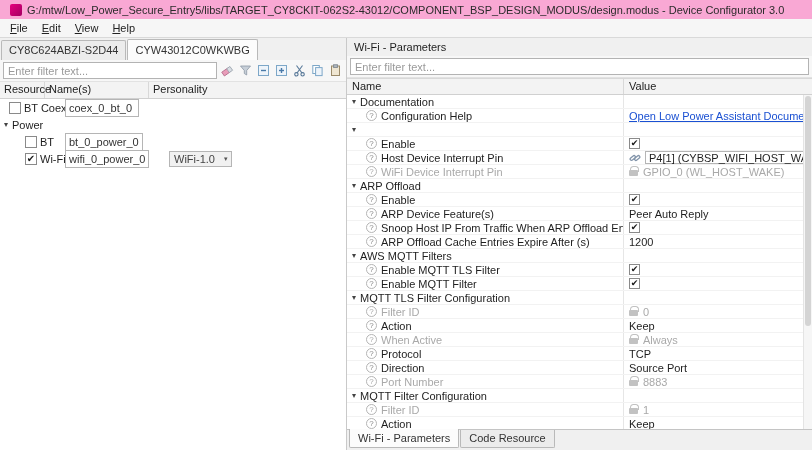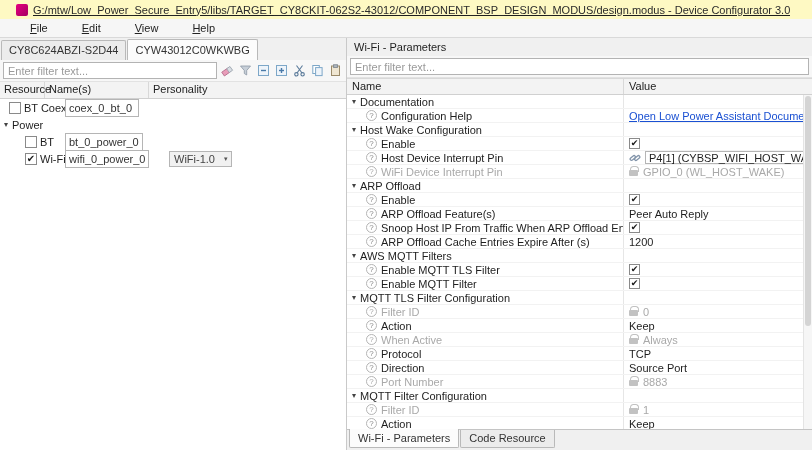--- a/index.html
+++ b/index.html
@@ -1,25 +1,25 @@
 <!DOCTYPE html>
 <html style="--brand: #e6007e; --link: #1a50d2; --disabled: #a9a9a9;"><head>
 <meta charset="utf-8">
 <style>
   :root{ --brand:#e6007e; --link:#1a50d2; --disabled:#a9a9a9; }
   *{margin:0;padding:0;box-sizing:border-box;}
   html,body{width:812px;height:450px;}
   body{font-family:"Liberation Sans",sans-serif;font-size:11px;color:#1e1e1e;background:#f0f0f0;overflow:hidden;}
 
   
-  .titlebar{height:19px;display:flex;align-items:center;gap:5px;padding:0 16px;background:#fef9c3;text-decoration:underline;}
+  .titlebar{height:19px;display:flex;align-items:center;gap:5px;padding:0 10px;background:#f9a8d4;}
   .app-icon{width:12px;height:12px;border-radius:2px;background:linear-gradient(135deg,var(--brand) 0%,#a40062 100%);flex:none;}
   .title-text{white-space:nowrap;overflow:hidden;color:#2b2b2b;}
   .menubar{height:19px;display:flex;align-items:center;background:#f6f6f6;border-bottom:1px solid #d9d9d9;padding-left:3px;}
-  .menu-item{display:inline-block;padding:2px 7px;color:#222;margin-left:20px;}
+  .menu-item{display:inline-block;padding:2px 7px;color:#222;}
   .menu-item::first-letter{text-decoration:underline;}
 
   .main{display:flex;height:412px;}
 
   
   .left-panel{width:347px;flex:none;display:flex;flex-direction:column;background:#737373;border-right:1px solid #c9c9c9;}
   .tabbar{height:22px;display:flex;align-items:flex-end;background:#f0f0f0;padding-left:1px;}
   .tab{padding:3px 7px 4px;border:1px solid #b9b9b9;border-bottom:none;background:#ececec;margin-right:1px;border-radius:2px 2px 0 0;color:#333;white-space:nowrap;}
   .tab.active{background:#fcfcfc;padding-top:4px;}
   .filterbar{height:22px;display:flex;align-items:center;gap:2px;padding:2px 3px;background:#f7f7f7;border-bottom:1px solid #e2e2e2;}
@@ -226,21 +226,20 @@
               <span class="help">?</span>
               <span>Configuration Help</span>
             </div>
             <div class="p-value">
               <span class="link">Open Low Power Assistant Documentation</span>
             </div>
           </div>
           <div class="p-row">
             <div class="p-name">
               <span class="tri">▾</span>
-              <span>Host Wake Configuration</span>
             </div>
             <div class="p-value"></div>
           </div>
           <div class="p-row">
             <div class="p-name indent">
               <span class="help">?</span>
               <span>Enable</span>
             </div>
             <div class="p-value">
               <span class="cb sm checked"></span>
@@ -285,21 +284,21 @@
               <span class="help">?</span>
               <span>Enable</span>
             </div>
             <div class="p-value">
               <span class="cb sm checked"></span>
             </div>
           </div>
           <div class="p-row">
             <div class="p-name indent">
               <span class="help">?</span>
-              <span>ARP Offload Feature(s)</span>
+              <span>ARP Device Feature(s)</span>
             </div>
             <div class="p-value">
               <span class="vtext">Peer Auto Reply</span>
             </div>
           </div>
           <div class="p-row">
             <div class="p-name indent">
               <span class="help">?</span>
               <span>Snoop Host IP From Traffic When ARP Offload Enabled</span>
             </div>

